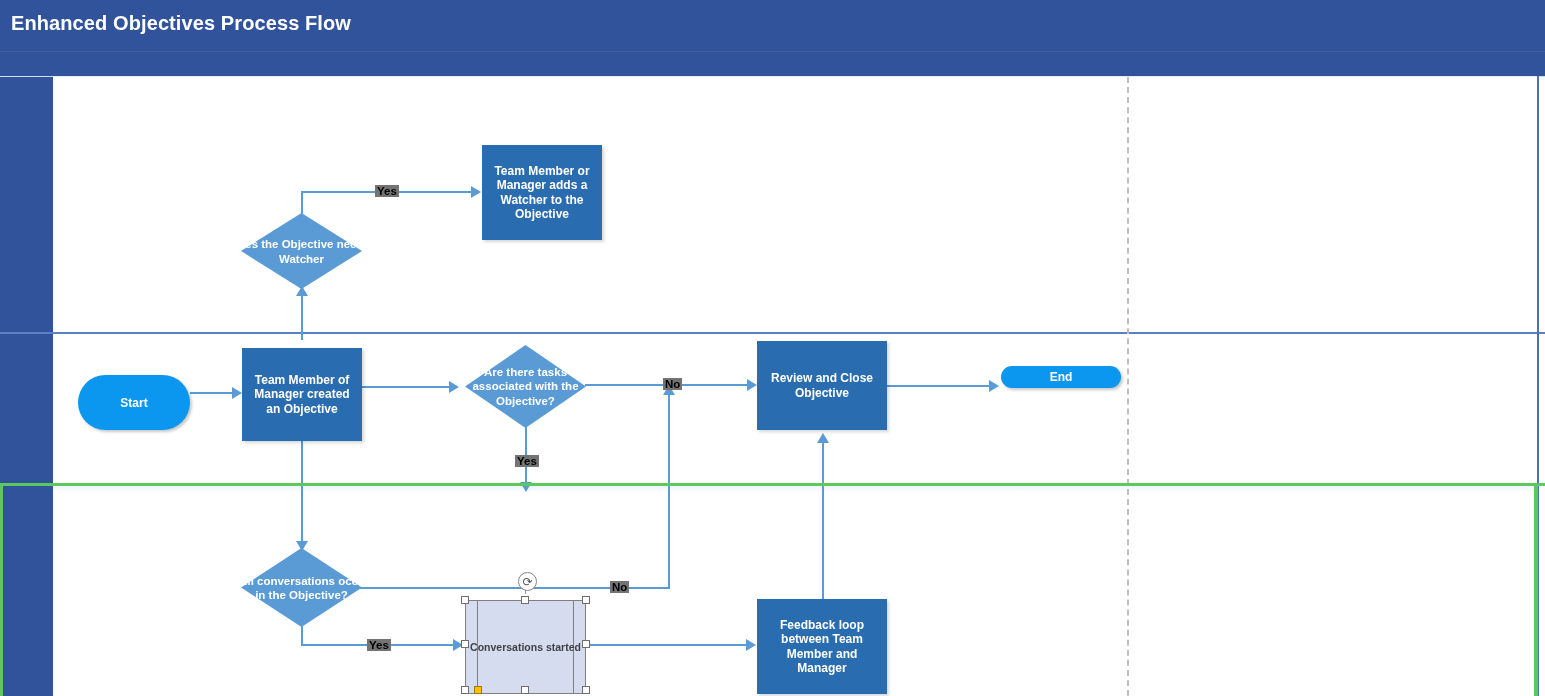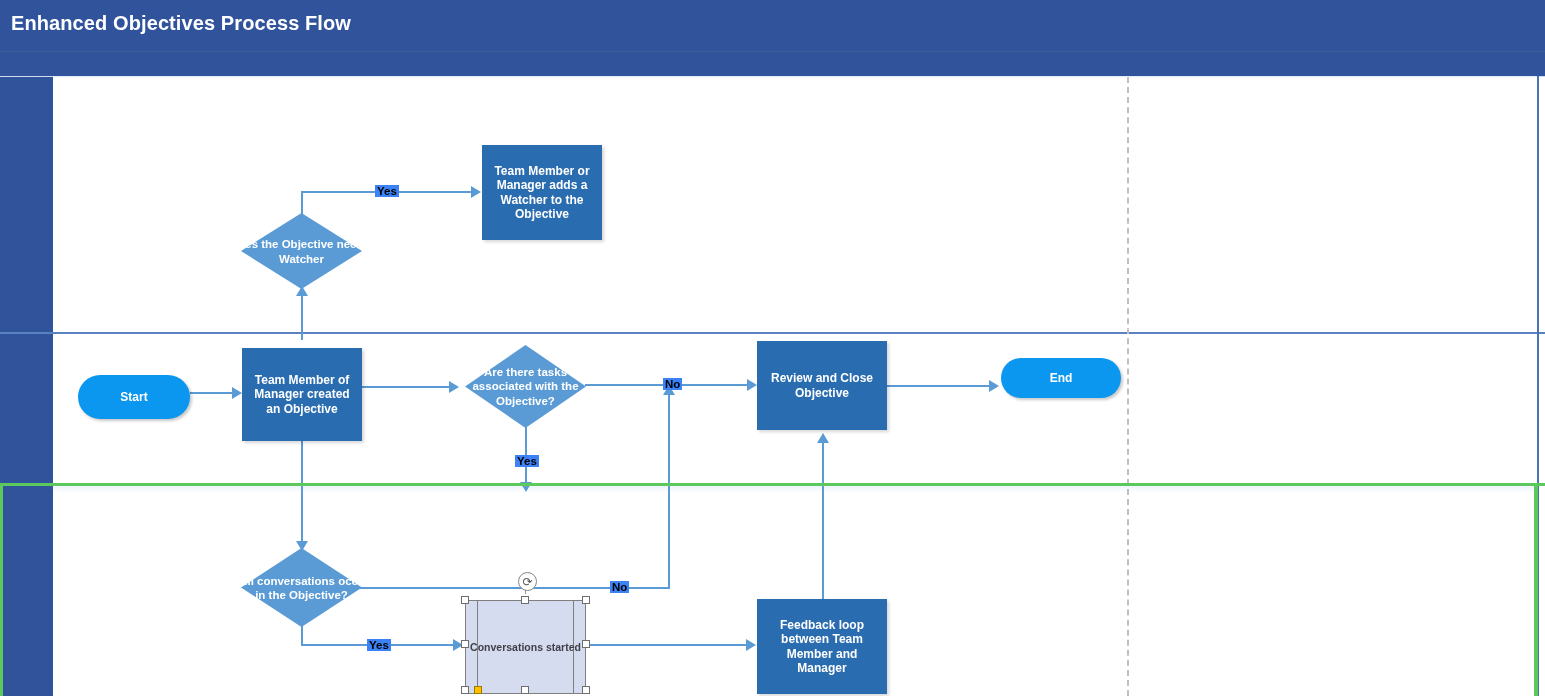--- a/index.html
+++ b/index.html
@@ -125,21 +125,21 @@
   
   .ln-h{position:absolute;height:2px;background:#5b9bd5;z-index:12;}
   .ln-v{position:absolute;width:2px;background:#5b9bd5;z-index:12;}
   .arrow{position:absolute;width:0;height:0;z-index:13;}
   .arrow.right{border-top:6px solid transparent;border-bottom:6px solid transparent;border-left:10px solid #5b9bd5;}
   .arrow.down{border-left:6px solid transparent;border-right:6px solid transparent;border-top:10px solid #5b9bd5;}
   .arrow.up{border-left:6px solid transparent;border-right:6px solid transparent;border-bottom:10px solid #5b9bd5;}
   .edge-label{
     position:absolute;z-index:30;
     font-size:11.5px;font-weight:bold;color:#000000;
-    background:#3b82f6;padding:0 2px;white-space:nowrap;
+    background:#737373;padding:0 2px;white-space:nowrap;
   }
 
   
   .handle{
     position:absolute;width:8px;height:8px;
     background:#ffffff;border:1px solid #6e6e6e;
     z-index:60;box-sizing:border-box;
   }
   .handle.adjust{background:#ffc000;border-color:#9c7a00;}
   .rot-handle{
@@ -222,32 +222,32 @@
   <div class="ln-v" style="left:822px;top:441px;height:158px;"></div>
   <div class="arrow up" style="left:817px;top:433px;"></div>
 
   <div class="diamond-wrap" style="left:241px;top:213px;width:121px;height:76px;">
     <div class="diamond-shape"></div>
     <div class="diamond-label">Does the Objective need a Watcher</div>
   </div>
 
   <div class="shape proc" style="left:482px;top:145px;width:120px;height:95px;">Team Member or Manager adds a Watcher to the Objective</div>
 
-  <div class="shape term" style="left:78px;top:375px;width:112px;height:44px;">Start</div>
+  <div class="shape term" style="left:78px;top:375px;width:112px;height:55px;">Start</div>
 
   <div class="shape proc" style="left:242px;top:348px;width:120px;height:93px;">Team Member of Manager created an Objective</div>
 
   <div class="diamond-wrap" style="left:465px;top:345px;width:121px;height:83px;">
     <div class="diamond-shape"></div>
     <div class="diamond-label">Are there tasks associated with the Objective?</div>
   </div>
 
   <div class="shape proc" style="left:757px;top:341px;width:130px;height:89px;">Review and Close Objective</div>
 
-  <div class="shape term" style="left:1001px;top:358px;width:120px;height:40px;">End</div>
+  <div class="shape term" style="left:1001px;top:366px;width:120px;height:22px;">End</div>
 
   <div class="diamond-wrap" style="left:241px;top:548px;width:121px;height:79px;">
     <div class="diamond-shape"></div>
     <div class="diamond-label">Will conversations occur in the Objective?</div>
   </div>
 
 
   <div class="subproc" style="left:465px;top:600px;width:121px;height:94px;">
     <div class="bar l"></div>
     <div class="bar r"></div>

